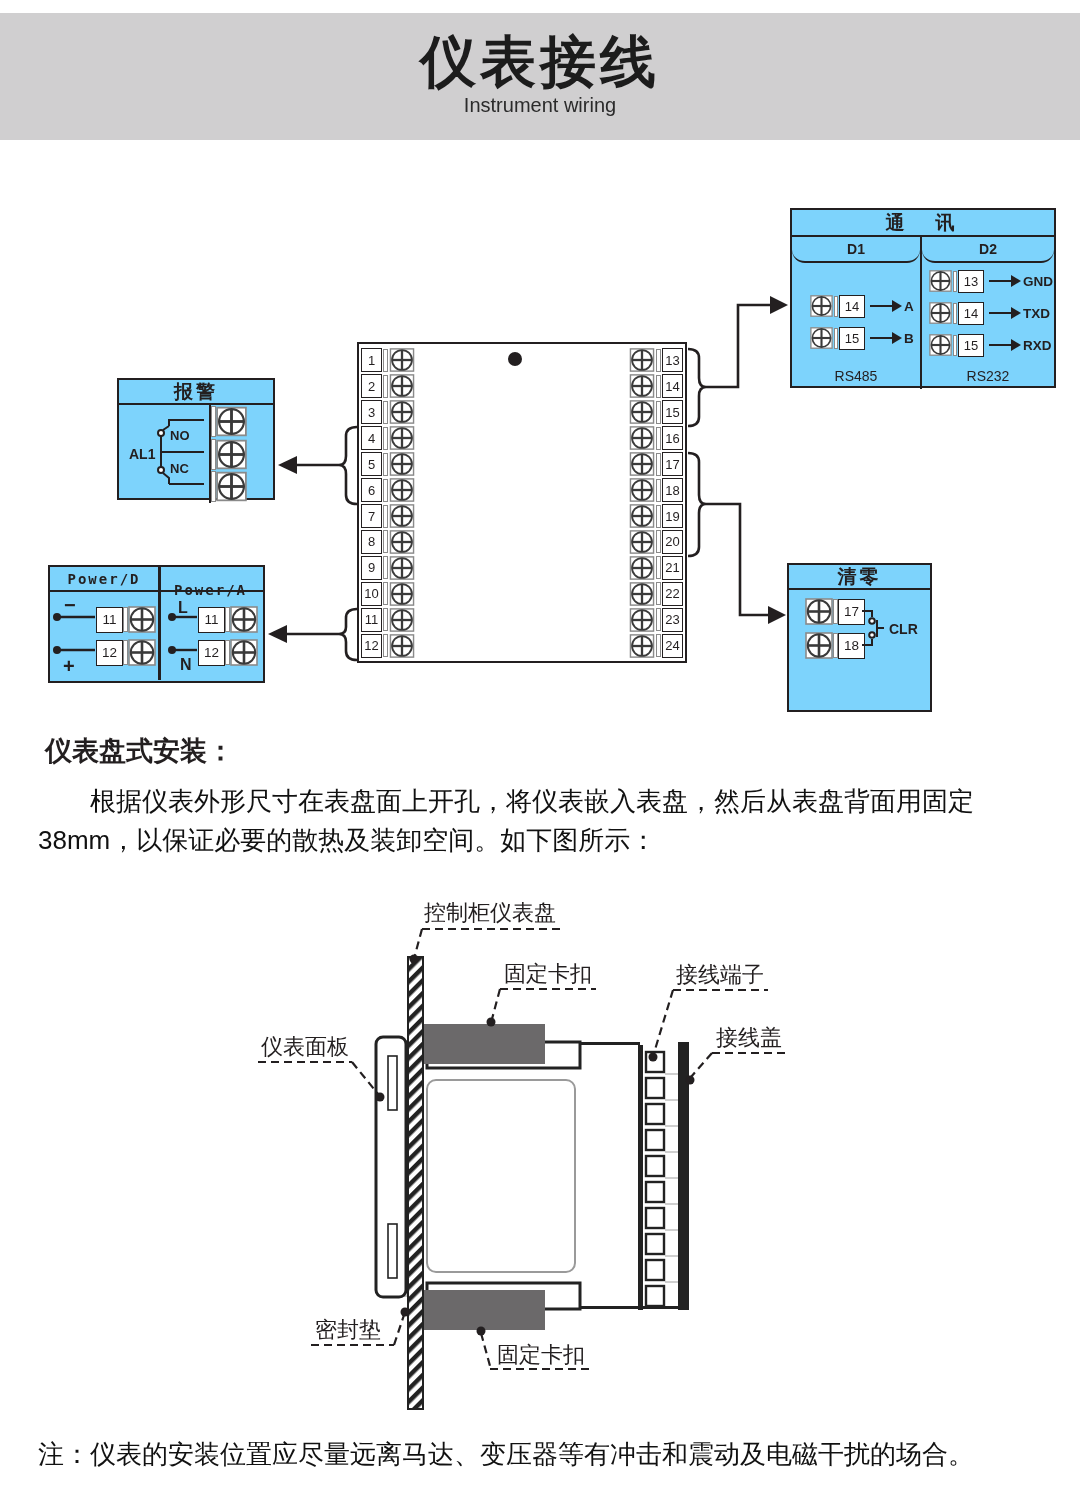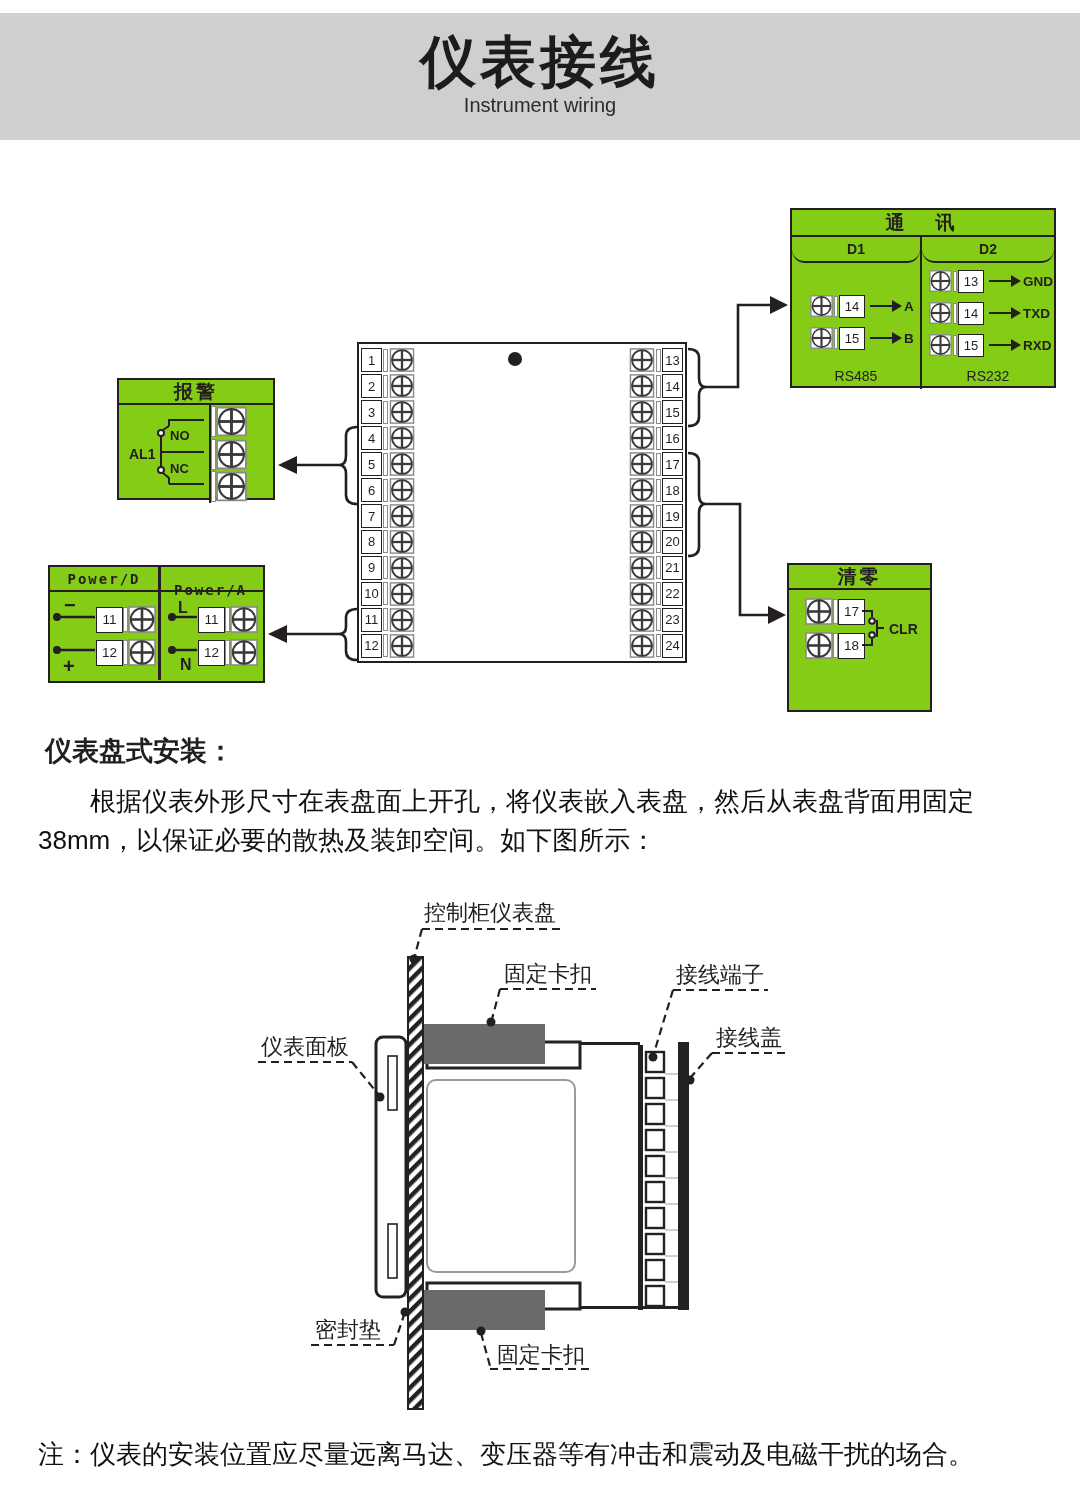--- a/index.html
+++ b/index.html
@@ -4,21 +4,21 @@
 <style>
   :root{ --ink:#231f20; --band:#d0cfd0; --clip-gray:#6b696a; --screwline:#3a3a3a; --cellgray:#8a8a8a; }
   html,body{margin:0;padding:0;background:#fff;}
   .page{position:relative;width:1080px;height:1505px;background:#fff;overflow:hidden;
         font-family:"Liberation Sans","DejaVu Sans",sans-serif;color:var(--ink);}
   .band{position:absolute;left:0;top:13px;width:1080px;height:127px;background:var(--band);
         display:flex;flex-direction:column;align-items:center;justify-content:flex-start;padding-top:18px;box-sizing:border-box;}
   .title{font-size:56px;font-weight:600;letter-spacing:4px;line-height:62px;color:#1c1c1c;}
   .subtitle{font-size:20px;color:#2b2b2b;margin-top:1px;}
 
-  .box{position:absolute;border:2.5px solid var(--ink);background:#84cc16;box-sizing:border-box;}
+  .box{position:absolute;border:2.5px solid var(--ink);background:#7dd3fc;box-sizing:border-box;}
   .box-title{height:25px;border-bottom:2.5px solid var(--ink);display:flex;align-items:center;justify-content:center;
              font-size:19px;font-weight:600;letter-spacing:3px;}
   .ncell{border:1.7px solid var(--ink);background:#fff;display:flex;align-items:center;justify-content:center;
          font-size:13px;box-sizing:border-box;}
   .strip{border:1px solid var(--cellgray);background:#fff;box-sizing:border-box;}
   .screw{display:block;}
 
   
   .tblock{position:absolute;left:357px;top:342px;width:330px;height:321px;border:2.5px solid var(--ink);
           background:#fff;box-sizing:border-box;}

